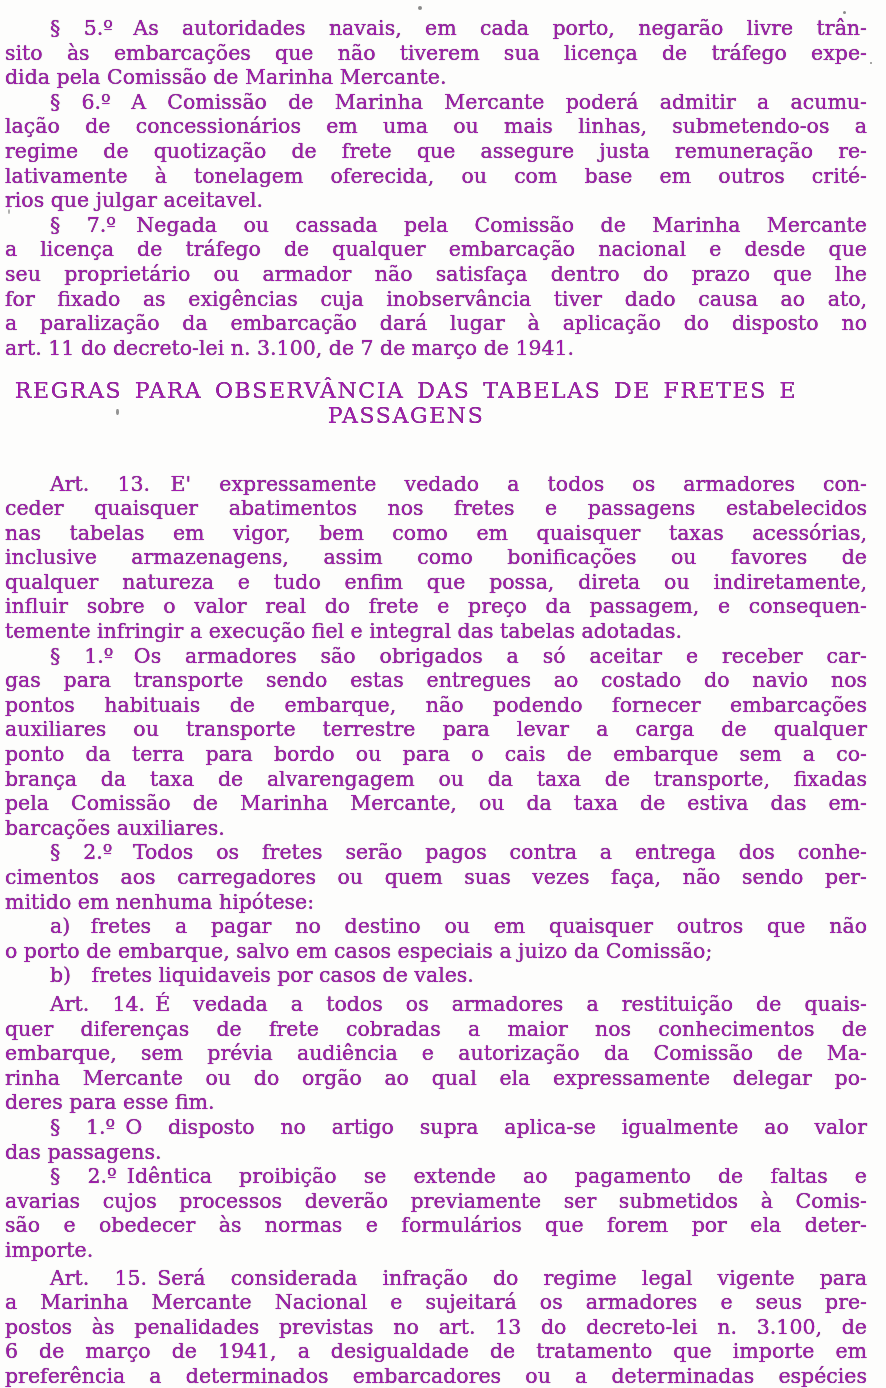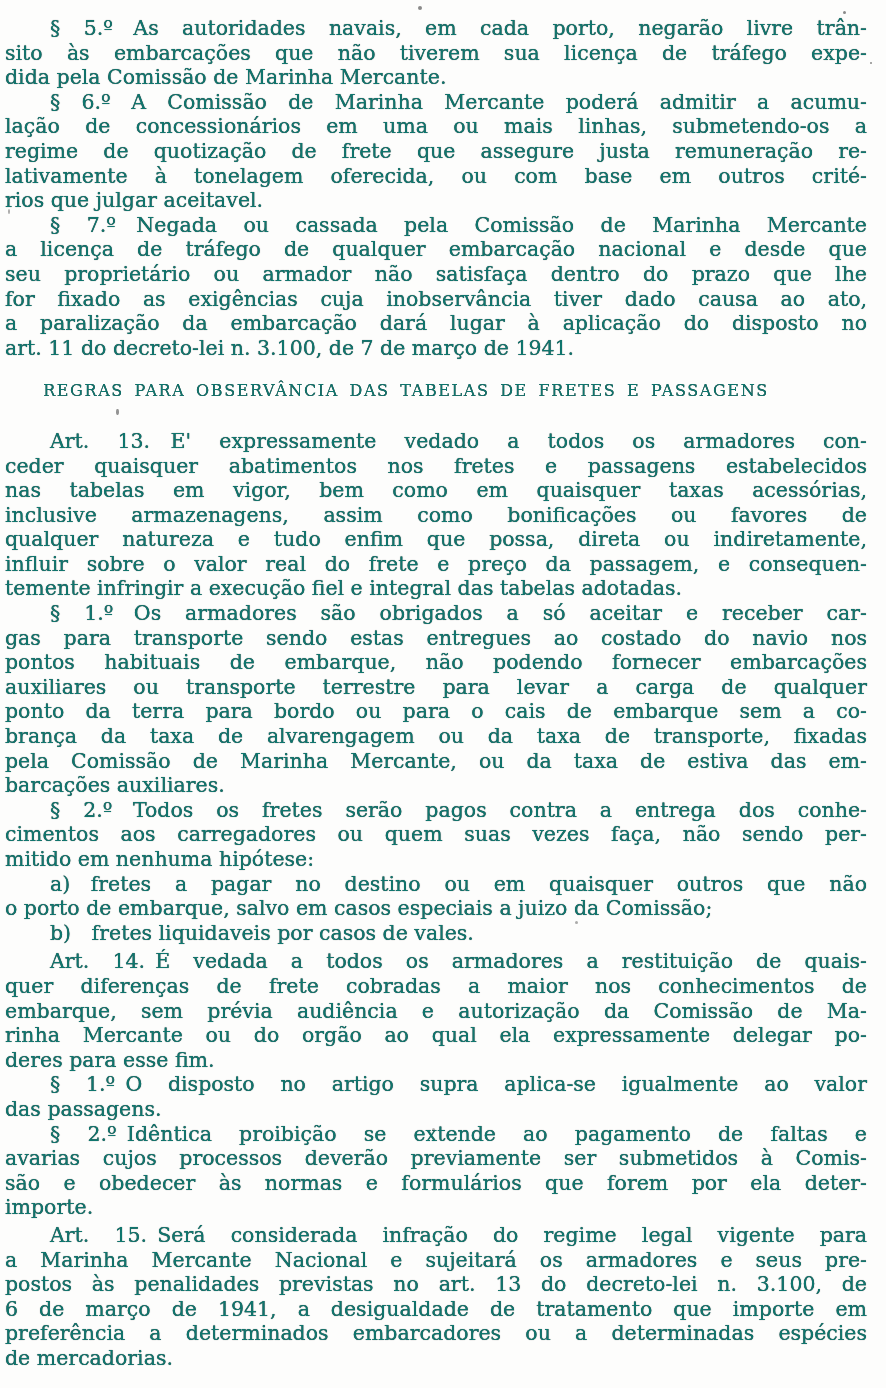--- a/index.html
+++ b/index.html
@@ -3,46 +3,46 @@
 <meta charset="utf-8">
 <style>
   html, body { margin: 0; padding: 0; background: #ffffff; }
   .page {
     position: relative;
     width: 886px;
     height: 1388px;
     box-sizing: border-box;
     padding: 16px 19px 0 5px;
     background: #fdfdfc;
-    color: #0f766e;
+    color: #a21caf;
     font-family: "DejaVu Serif", "Liberation Serif", serif;
     font-size: 20.5px;
     line-height: 24.6px;
     font-weight: 400;
     text-shadow: 0 0 0.7px rgba(15,15,15,0.9);
     overflow: hidden;
   }
   .para { margin: 0; }
   .para.gap-sm  { margin-top: 4px; }
   .para.gap-xs  { margin-top: 3px; }
   .line {
     display: block;
     text-align: justify;
     text-align-last: justify;
     white-space: normal;
   }
   .line.end { text-align: left; text-align-last: left; }
   .in { text-indent: 45px; }
   .heading {
-    font-size: 16px;
+    font-size: 22px;
     line-height: 24.6px;
     letter-spacing: 1.6px;
     word-spacing: 4px;
     text-align: center;
-    margin: 19px 60px 25px 0;
+    margin: 19px 60px 43px 0;
     text-shadow: 0 0 0.6px rgba(15,15,15,0.9);
   }
   
   .speck {
     position: absolute;
     background: #2c2c2c;
     border-radius: 50%;
     opacity: 0.55;
   }
   .s1 { left: 418px; top: 6px;    width: 4px; height: 4px; }

